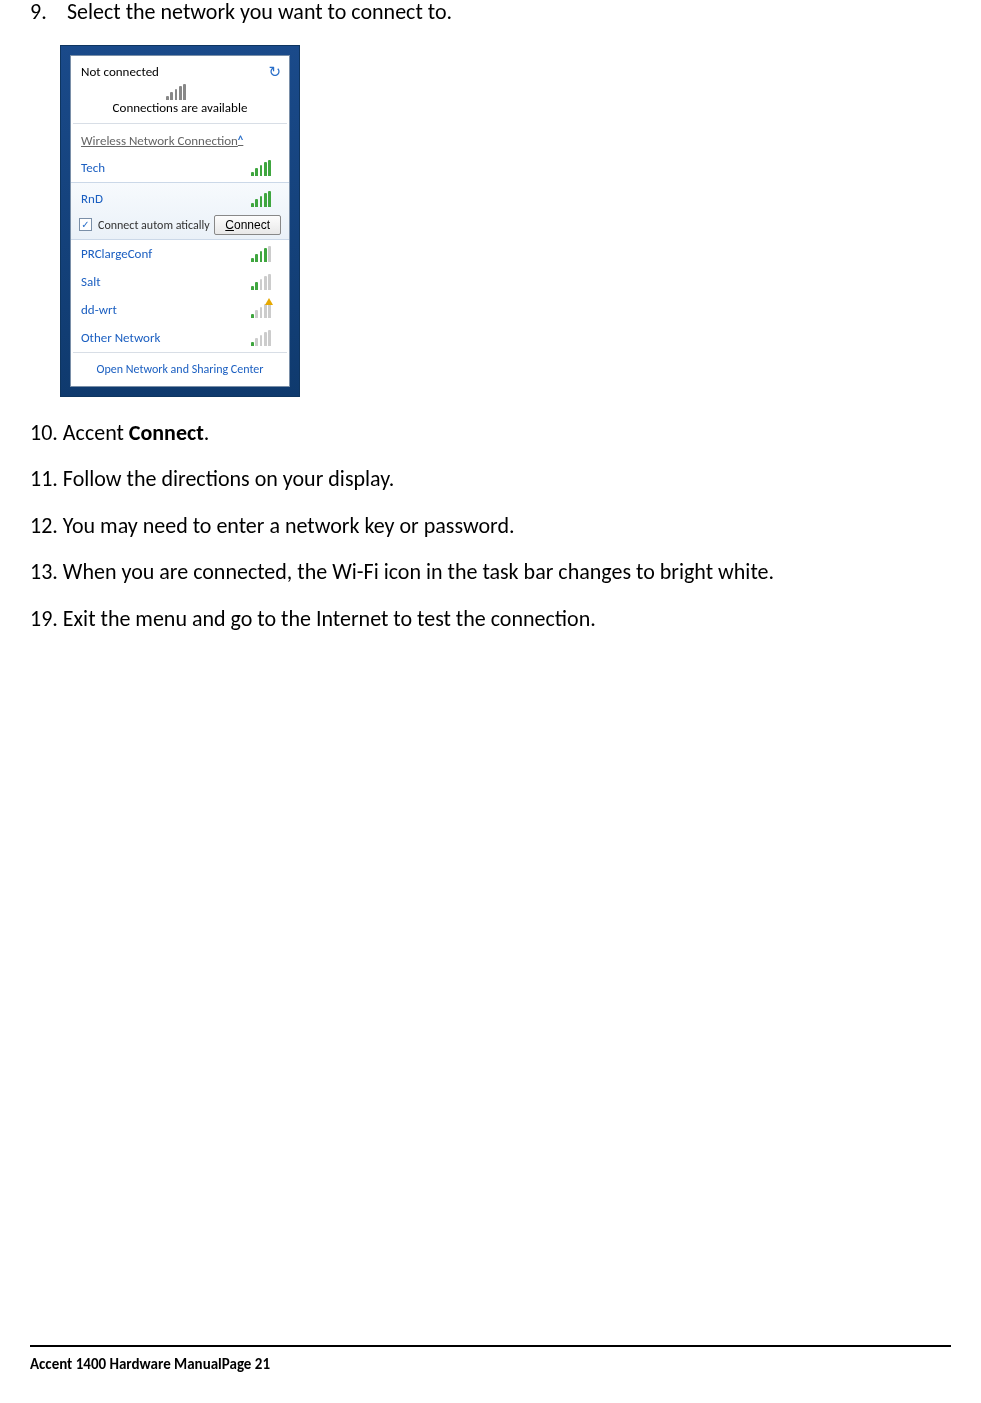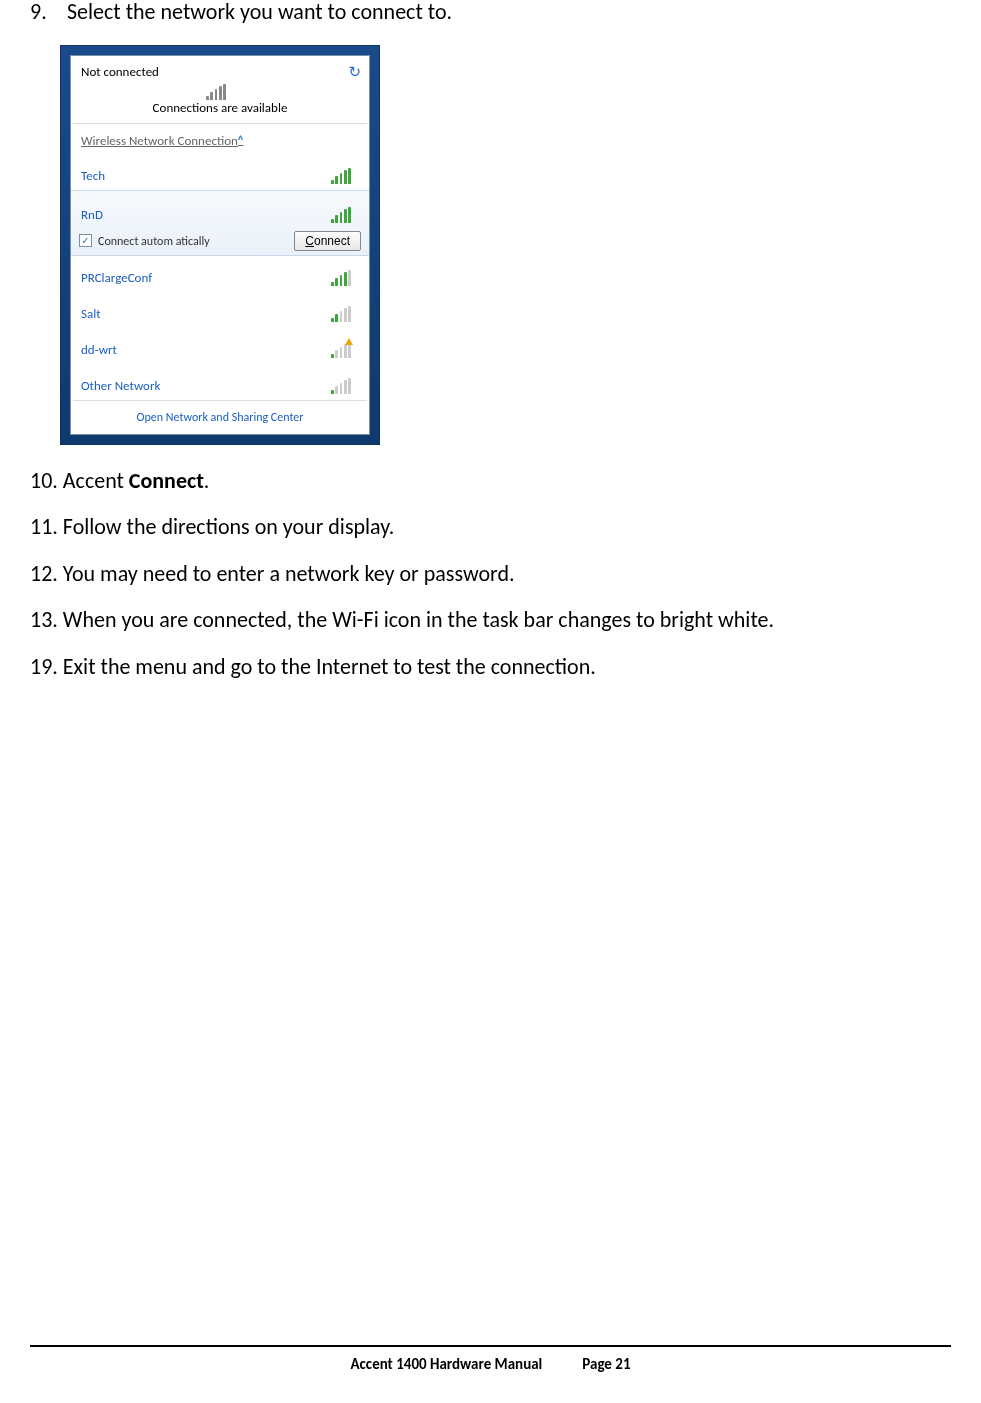--- a/index.html
+++ b/index.html
@@ -11,21 +11,21 @@
       position: relative;
       padding: 0 30px;
       color: #000;
     }
     .step { font-size: 22px; margin-bottom: 18px; line-height: 1.3; }
     .step-9 { margin-top: -2px; }
     .step-num { display: inline-block; }
     .step-9 .step-num { width: 32px; }
     .flyout-wrapper { margin: 0 0 22px 30px; }
     .flyout {
-      width: 320px;
+      width: 240px;
       background: linear-gradient(#1a4a8a, #0f3a6e);
       padding: 9px;
       border: 1px solid #0e3560;
     }
     .flyout-inner {
       background: #fff;
       border: 1px solid #7a8fa8;
       position: relative;
     }
     .header-row {
@@ -64,21 +64,21 @@
     }
     .refresh-icon { color:#2a6fc9; font-size:15px; }
     .sep { height:1px; background:#d8dee6; margin:0 2px; }
     .section-head {
       display:flex; align-items:center; justify-content:flex-start;
       padding: 9px 10px 6px 10px; font-size:13px; color:#666;text-decoration:underline;
     }
     .chevron { color:#2a6fc9; font-size:11px; font-weight:bold; }
     .net-row {
       display:flex; align-items:center; justify-content:space-between;
-      padding: 6px 10px 6px 10px; font-size:13px; min-height:28px;margin-top:8px;
+      padding: 6px 10px 6px 10px; font-size:13px; min-height:28px;
     }
     .net-row .link { color:#1b5fc1; }
     .selected {
       background: linear-gradient(#f7fafd, #eaf1f8);
       border-top: 1px solid #cbd8e8;
       border-bottom: 1px solid #cbd8e8;
       padding-bottom: 4px;
     }
     .selected-inner {
       display:flex; align-items:center; justify-content:space-between;
@@ -97,21 +97,21 @@
     }
     .connect-btn .u { text-decoration: underline; }
     .footer-link {
       text-align:center; padding: 9px 0 10px 0; font-size:12px;
     }
     .footer-link span { color:#1b5fc1; }
     .page-footer {
       position:absolute; bottom:30px; left:30px; right:30px;
     }
     .footer-line { height:2px; background:#000; margin-bottom:8px; }
-    .footer-row { display:flex; justify-content:center; font-size:15px; font-weight:bold;gap:40px; }
+    .footer-row { display:flex; justify-content:flex-start; font-size:15px; font-weight:bold; }
   </style>
 </head>
 <body>
 
 <div class="step step-9">
   <span class="step-num">9.</span>
   <span>Select the network you want to connect to.</span>
 </div>
 
 <div class="flyout-wrapper">

